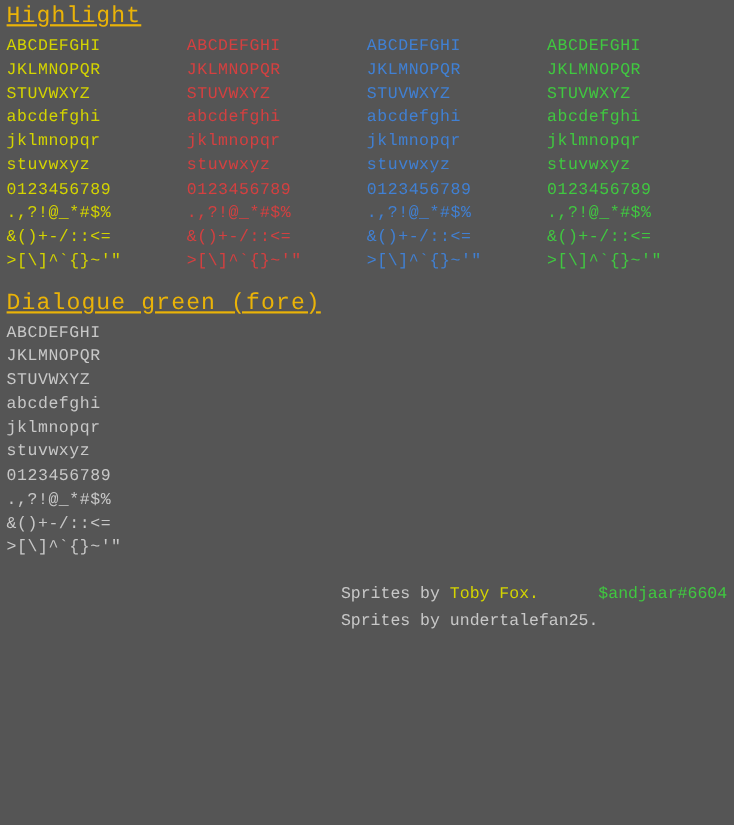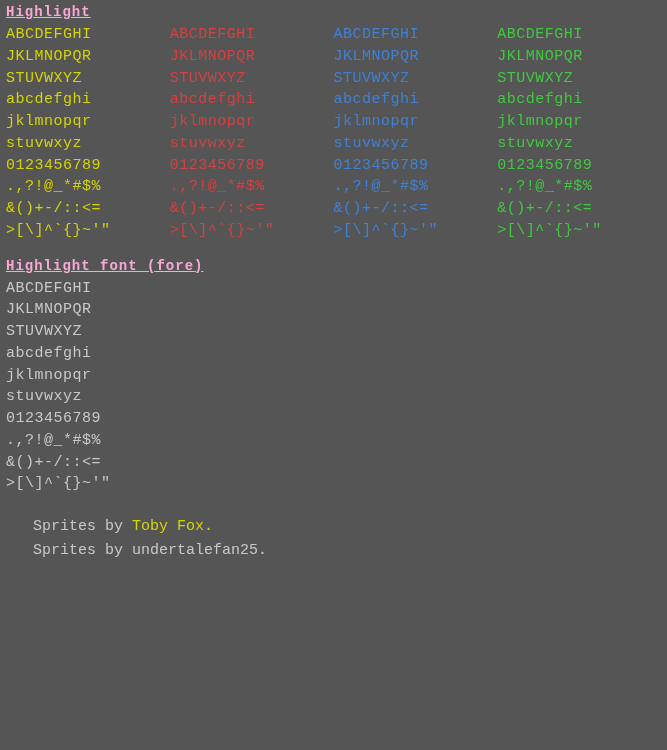--- a/index.html
+++ b/index.html
@@ -8,23 +8,23 @@
       background-color: #555555;
       width: 667px;
       min-height: 750px;
       font-family: 'Courier New', Courier, monospace;
       color: #c8c8c8;
       padding: 4px 6px;
     }
 
     .section-title {
       text-decoration: underline;
-      color: #f9a8d4;
-      font-size: 14px;
-      font-weight: bold;
+      color: #eab308;
+      font-size: 21px;
+      font-weight: normal;
       margin-bottom: 4px;
       letter-spacing: 1px;
     }
 
     .highlight-grid {
       display: grid;
       grid-template-columns: repeat(4, 1fr);
       gap: 0;
       margin-bottom: 16px;
     }
@@ -58,21 +58,21 @@
       margin-top: 20px;
       font-size: 15px;
       color: #c8c8c8;
       line-height: 1.6;
     }
 
     .credit-yellow { color: #d4d400; }
 
     .credits-block {
       display: flex;
-      justify-content: flex-start;
+      justify-content: flex-end;
       align-items: flex-start;
       margin-left: 27px;
     }
     .credits-right-block {
       text-align: right;
       color: #40c840;
     }
   </style>
 </head>
 <body>
@@ -125,21 +125,21 @@
 stuvwxyz
 0123456789
 .,?!@_*#$%
 &amp;()+-/::&lt;=
 &gt;[\]^`{}~'"</div>
 
     </div>
   </div>
 
   <div class="dialogue-section">
-    <div class="section-title">Highlight font (fore)</div>
+    <div class="section-title">Dialogue green (fore)</div>
 
     <div class="dialogue-text">ABCDEFGHI
 JKLMNOPQR
 STUVWXYZ
 abcdefghi
 jklmnopqr
 stuvwxyz
 0123456789
 .,?!@_*#$%
 &amp;()+-/::&lt;=
@@ -150,17 +150,18 @@
     <div class="credits-block">
       <div>
         <div>
           <span>Sprites by </span><span class="credit-yellow">Toby Fox.</span>
         </div>
         <div>
           <span>Sprites by </span><span>undertalefan25.</span>
         </div>
       </div>
       <div class="credits-right-block">
+        <div>$andjaar#6604</div>
       </div>
     </div>
   </div>
 
 </div>
 
 </body></html>

